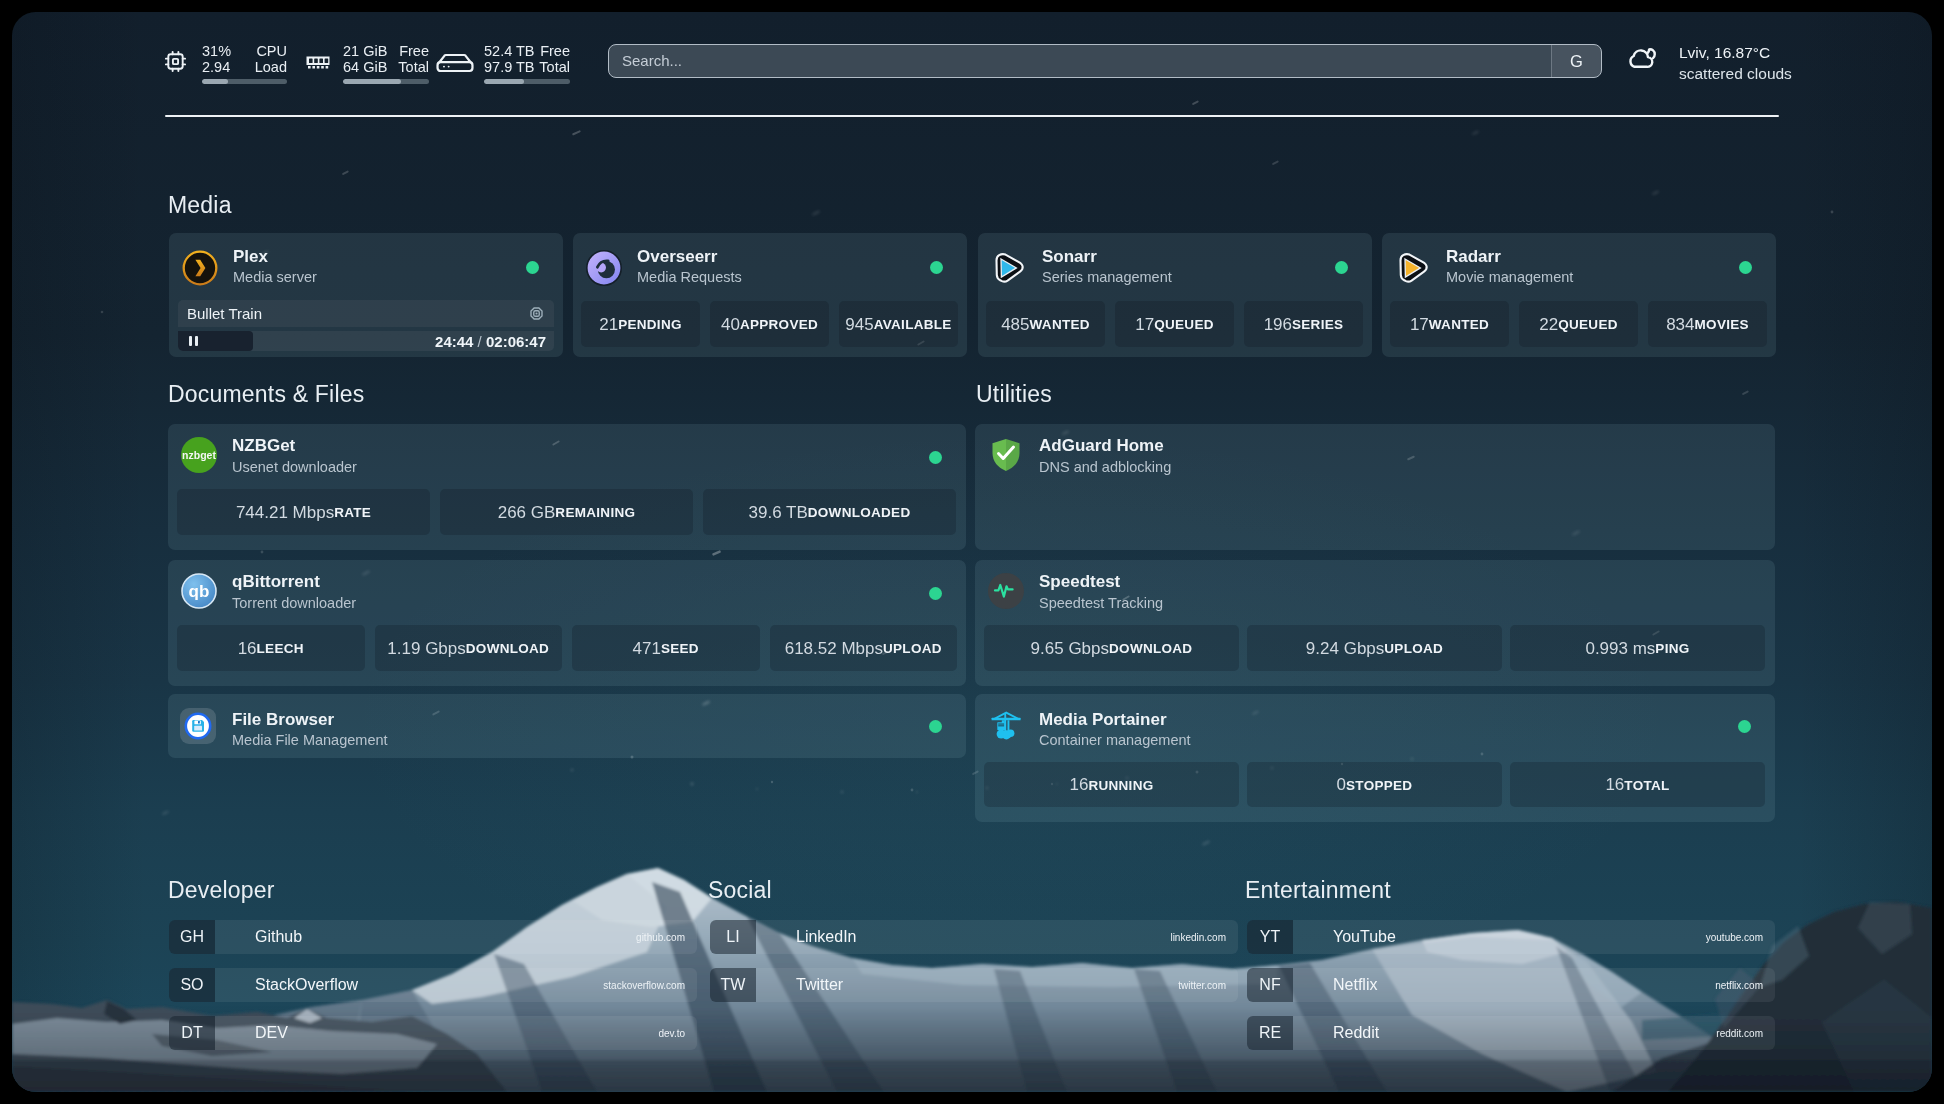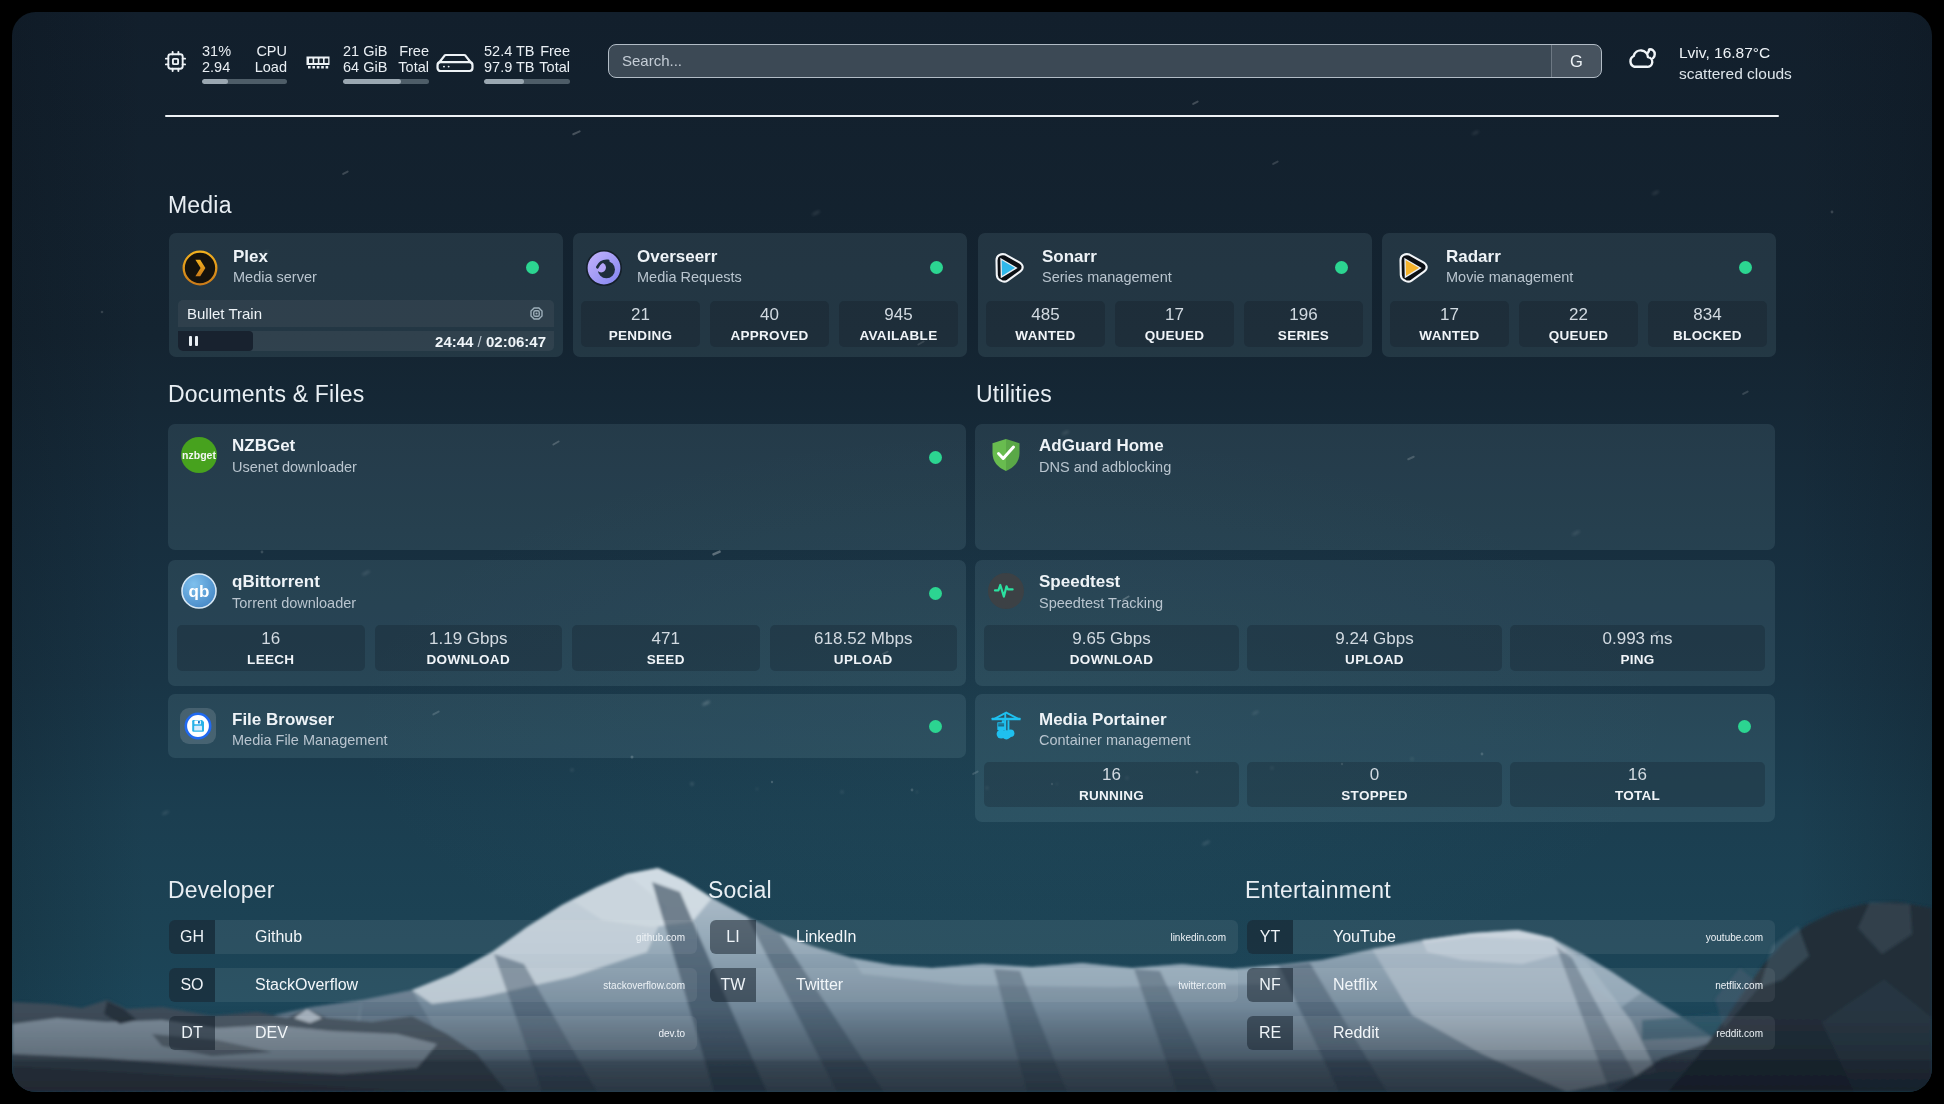--- a/index.html
+++ b/index.html
@@ -6,21 +6,21 @@
   html,body { width:1944px; height:1104px; background:#000; font-family:"Liberation Sans", sans-serif; }
   .frame { position:absolute; left:12px; top:12px; width:1920px; height:1080px; border-radius:24px; overflow:hidden;
     background:linear-gradient(180deg,#121f2c 0%,#142431 30%,#172e3e 48%,#193546 62%,#1b3e50 74%,#1c4355 86%,#1d4a5f 100%); }
   .glow { position:absolute; inset:0; background:radial-gradient(950px 420px at 52% 66%, rgba(64,130,140,0.09), rgba(64,130,140,0) 70%); }
   .abs { position:absolute; }
   .card { position:absolute; background:rgba(175,230,235,0.10); border-radius:7px; }
   .card .ttl { position:absolute; left:64px; font-size:17px; font-weight:700; color:#eef3f7; white-space:nowrap; }
   .card .sub { position:absolute; left:64px; font-size:14.5px; color:#b9c5cf; white-space:nowrap; }
   .dot { position:absolute; width:13px; height:13px; border-radius:50%; background:#2cd591; }
   .stats { position:absolute; display:flex; }
-  .sb { background:rgba(8,18,26,0.22); border-radius:5px; height:46px; display:flex; flex-direction:column; align-items:center; justify-content:center; }
+  .sb { background:rgba(8,18,26,0.22); border-radius:5px; height:46px; display:flex; flex-direction:row; align-items:center; justify-content:center; }
   .sb .v { font-size:17px; color:#d2dae1; line-height:21px; }
   .sb .l { font-size:13.5px; font-weight:700; color:#f0f4f8; letter-spacing:0.3px; line-height:18px; margin-top:2px; }
   .sect { position:absolute; font-size:23px; font-weight:400; color:#e8eef3; white-space:nowrap; letter-spacing:0.2px; }
   .hw { position:absolute; width:85px; color:#e9eef3; font-size:14.5px; }
   .hw .r { display:flex; justify-content:space-between; height:16px; line-height:16px; white-space:nowrap; }
   .hbar { height:4.5px; border-radius:2.5px; background:#4e5d68; margin-top:4px; position:relative; overflow:hidden; }
   .hbar i { position:absolute; left:0; top:0; bottom:0; background:#9aa7b1; border-radius:2.5px; }
   .bmrow { position:absolute; height:34px; border-radius:6px; overflow:hidden; display:flex; align-items:center;
      background:rgba(255,255,255,0.07);gap:26px; }
   .bmrow .bg { width:46px; height:34px; background:rgba(8,20,32,0.5); display:flex; align-items:center; justify-content:center;
@@ -307,36 +307,50 @@
     <div class="sb" style="width:119px;">
           <span class="v">17</span>
           <span class="l">WANTED</span>
         </div>
     <div class="sb" style="width:119px;">
           <span class="v">22</span>
           <span class="l">QUEUED</span>
         </div>
     <div class="sb" style="width:119px;">
           <span class="v">834</span>
-          <span class="l">BLOCKED</span>
+          <span class="l">MOVIES</span>
         </div>
   </div>
 </div>
 
 <div class="sect" style="left:156px;top:369px;">Documents &amp; Files</div>
 <div class="sect" style="left:964px;top:369px;">Utilities</div>
 
 <div class="card" style="left:156px;top:412px;width:798px;height:126px;">
   <svg class="abs" style="left:13px;top:13px" width="36" height="36" viewBox="0 0 36 36">
     <circle cx="18" cy="18" r="18" fill="#47a21e"></circle>
     <text x="18" y="22" font-size="10.5" font-weight="700" fill="#f4f7f4" text-anchor="middle" font-family="Liberation Sans, sans-serif">nzbget</text>
   </svg>
   <div class="ttl" style="top:12px;">NZBGet</div>
   <div class="sub" style="top:35px;">Usenet downloader</div>
   <div class="dot" style="top:27px;right:24px;"></div>
+  <div class="stats" style="left:9px;top:65px;gap:10px;">
+    <div class="sb" style="width:253px;">
+          <span class="v">744.21 Mbps</span>
+          <span class="l">RATE</span>
+        </div>
+    <div class="sb" style="width:253px;">
+          <span class="v">266 GB</span>
+          <span class="l">REMAINING</span>
+        </div>
+    <div class="sb" style="width:253px;">
+          <span class="v">39.6 TB</span>
+          <span class="l">DOWNLOADED</span>
+        </div>
+  </div>
 </div>
 
 <div class="card" style="left:963px;top:412px;width:800px;height:126px;">
   <svg class="abs" style="left:13px;top:13px" width="36" height="36" viewBox="0 0 36 36">
     <defs>
           <linearGradient id="adgg" x1="0" y1="0" x2="1" y2="0">
             <stop offset="0" stop-color="#68bc4f"></stop>
             <stop offset="0.5" stop-color="#68bc4f"></stop>
             <stop offset="0.5" stop-color="#5aa847"></stop>
             <stop offset="1" stop-color="#5aa847"></stop>

